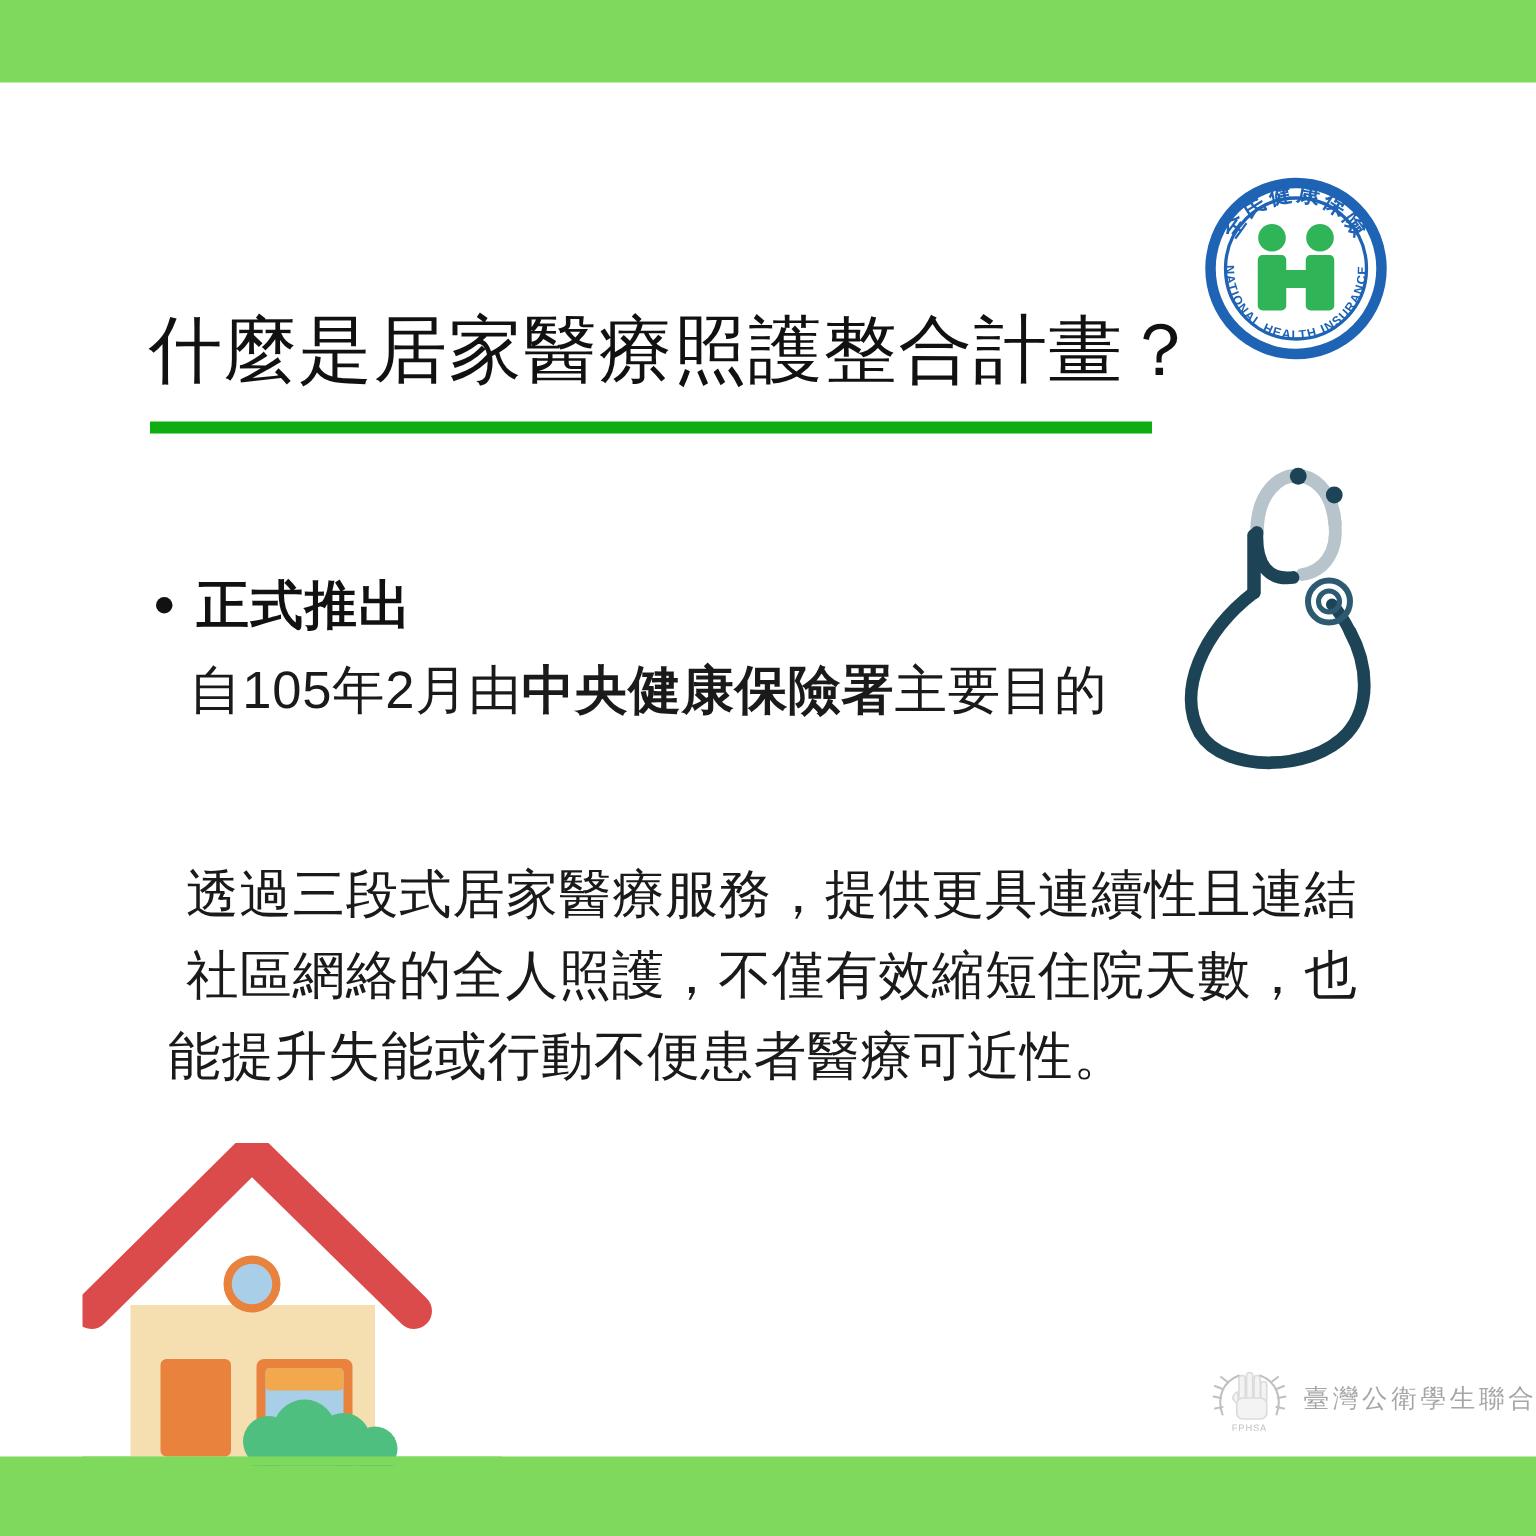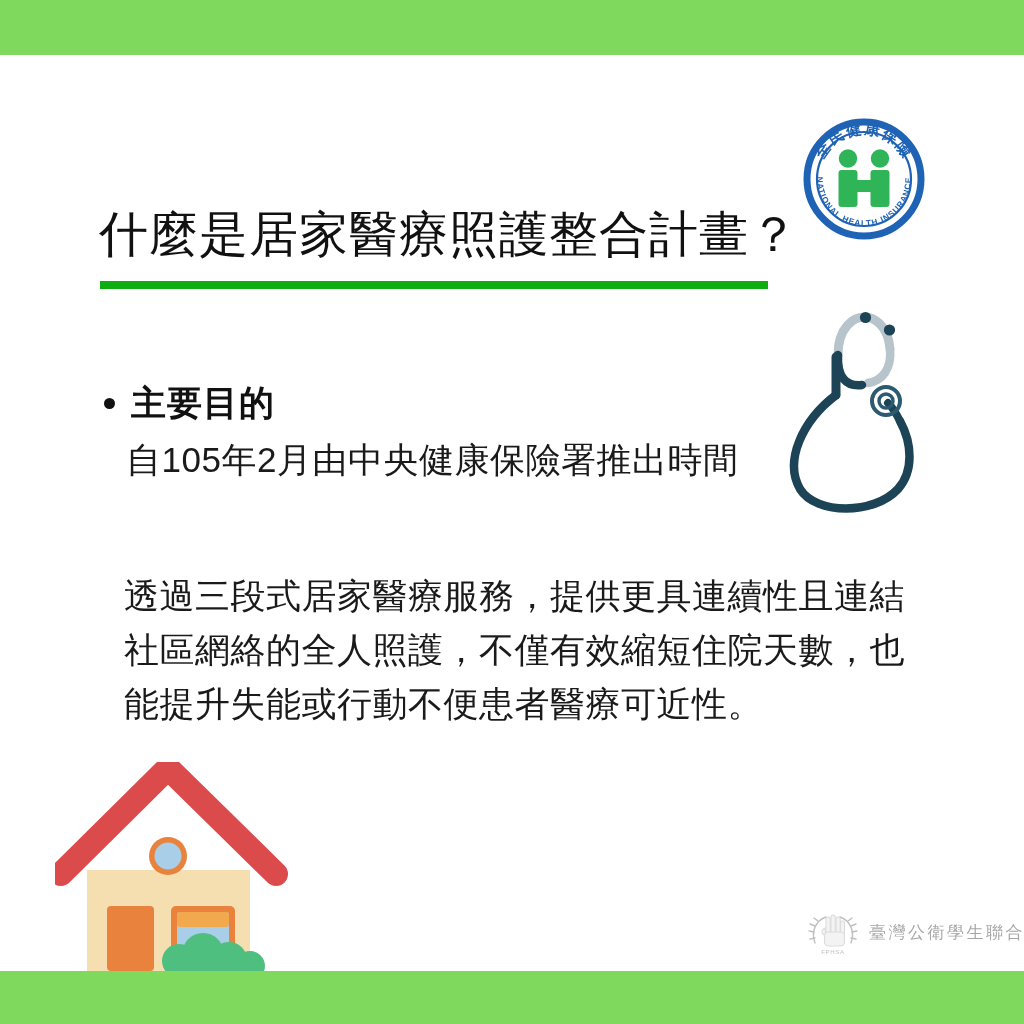--- a/index.html
+++ b/index.html
@@ -66,25 +66,25 @@
   #bullet1 { left:104px; top:380px; }
   #bullet2 { left:104px; top:516px; }
 
   .body-line {
     position:absolute;
     font-size:35px;
     color:#1a1a1a;
     letter-spacing:0.5px;
     white-space:nowrap;
   }
-  .body-line b { font-weight:normal; }
+  .body-line b { font-weight:bold; }
   #line-launch { left:126px; top:437px; }
   #para-l1 { left:124px; top:573px; }
   #para-l2 { left:124px; top:627px; }
-  #para-l3 { left:124px; top:681px;text-align:center; }
+  #para-l3 { left:112px; top:681px;text-align:center; }
 
   
   #nhi-logo {
     position:absolute;
     left:803px; top:118px;
     width:122px; height:122px;
   }
 
   
   #stethoscope {
@@ -162,24 +162,24 @@
       <path d="M 54,54 L 54,92" stroke="#1D4456" stroke-width="9" stroke-linecap="round"></path>
       <path d="M 54,92 C 20,118 2,158 18,186 C 34,212 92,212 116,186 C 132,168 130,140 118,118" fill="none" stroke="#1D4456" stroke-width="8.5" stroke-linecap="round"></path>
       <path d="M 118,118 C 114,110 110,104 106,100" fill="none" stroke="#1D4456" stroke-width="8" stroke-linecap="round"></path>
       <circle cx="104" cy="98" r="14" fill="none" stroke="#2C5A70" stroke-width="4"></circle>
       <circle cx="104" cy="98" r="7" fill="none" stroke="#2C5A70" stroke-width="3.4"></circle>
     </svg>
   </div>
 
   <div class="bullet-row" id="bullet1">
     <span class="bullet-dot"></span>
-    <span class="bullet-head">主要目的</span>
+    <span class="bullet-head">正式推出</span>
   </div>
   <div class="body-line" id="line-launch">
-    <span>自105年2月由</span><b>中央健康保險署</b><span>推出時間</span>
+    <span>自105年2月由</span><b>中央健康保險署</b><span>主要目的</span>
   </div>
 
   <div class="body-line" id="para-l1">透過三段式居家醫療服務，提供更具連續性且連結</div>
   <div class="body-line" id="para-l2">社區網絡的全人照護，不僅有效縮短住院天數，也</div>
   <div class="body-line" id="para-l3">能提升失能或行動不便患者醫療可近性。</div>
 
   <div id="house-scene">
     <svg viewBox="0 0 280 215" width="280" height="215">
       <rect x="32" y="108" width="163" height="101" fill="#F5DFB0"></rect>
       <path d="M 6,112 L 113,6 L 221,112" fill="none" stroke="#DC4B4B" stroke-width="24" stroke-linecap="round" stroke-linejoin="round"></path>

